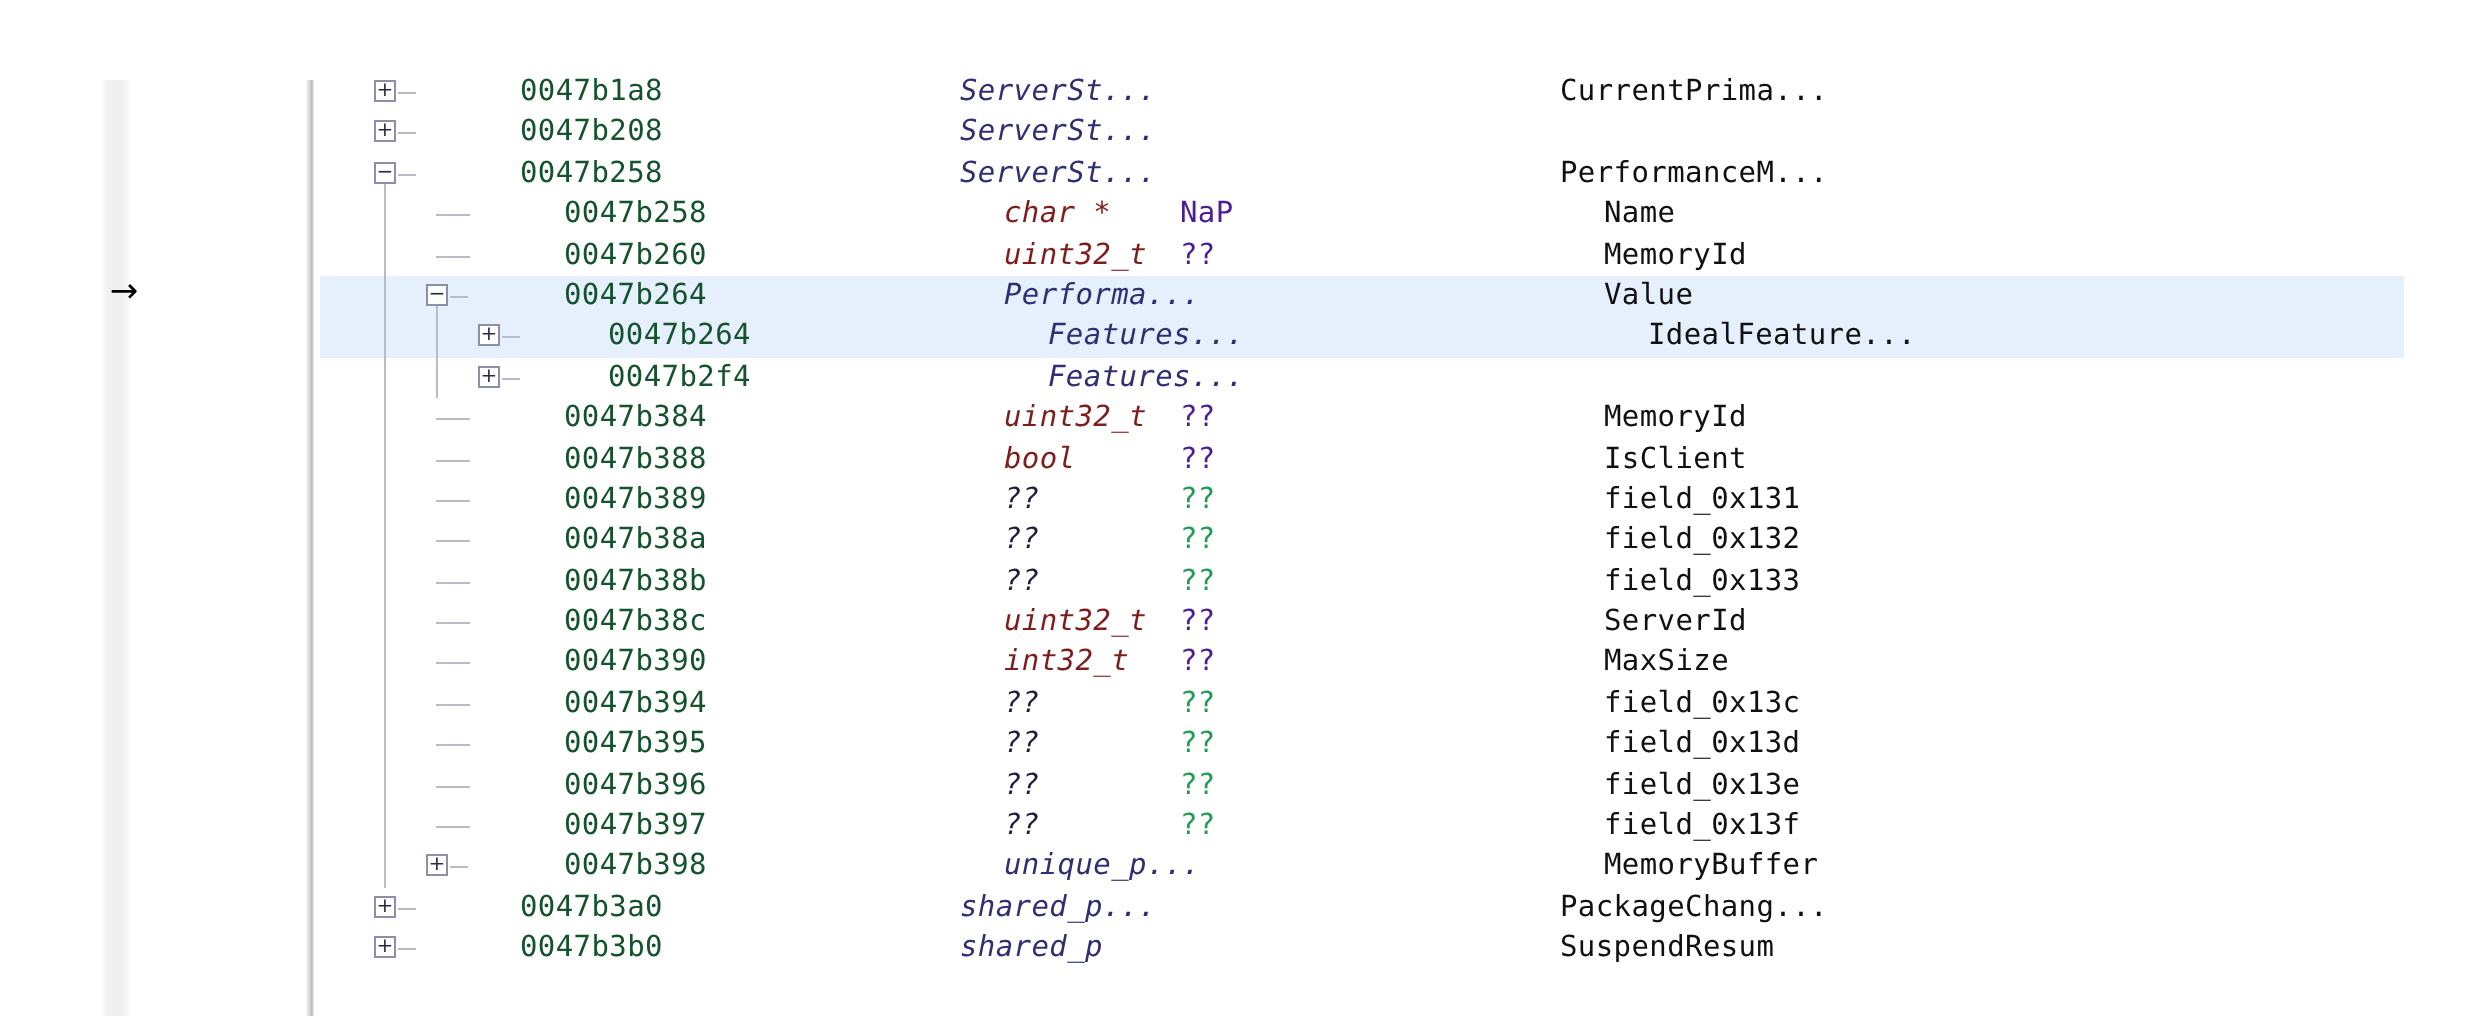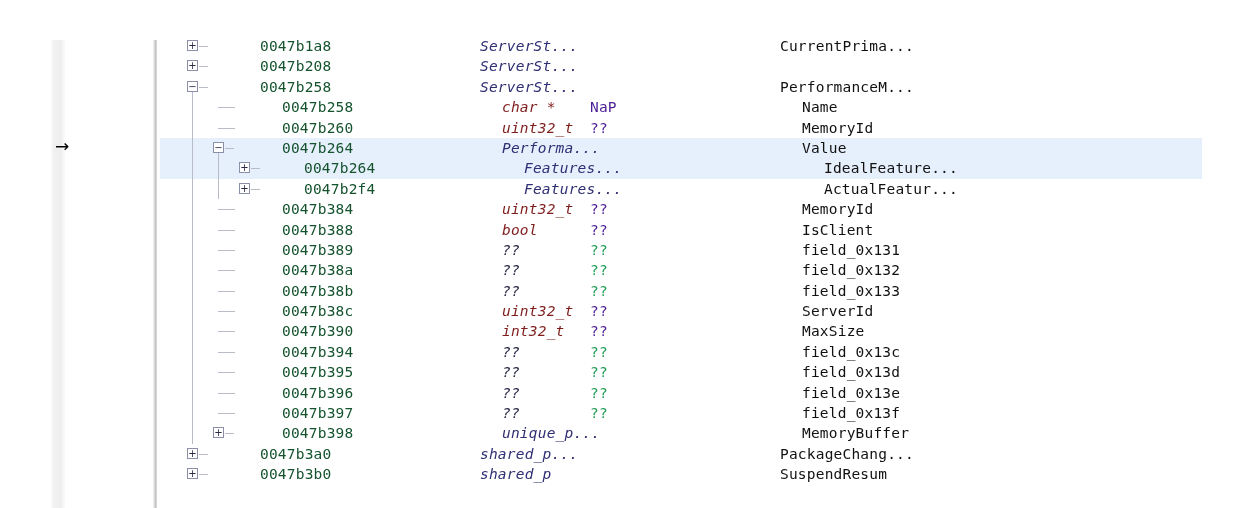--- a/index.html
+++ b/index.html
@@ -207,21 +207,20 @@
       <div class="col col-type ind2 t-class">Features...</div>
       <div class="col col-name n-plain ind2">IdealFeature...</div>
     </div>
     <div class="tree-row">
       <div class="trunk d0"></div>
       <div class="trunk d1"></div>
       <div class="expander d2">+</div>
       <div class="exp-stub d2"></div>
       <div class="col col-addr ind2">0047b2f4</div>
       <div class="col col-type ind2 t-class">Features...</div>
-      <div class="col col-name n-plain ind2">ActualFeatur...</div>
     </div>
     <div class="tree-row">
       <div class="trunk d0"></div>
       <div class="tick d1"></div>
       <div class="col col-addr ind1">0047b384</div>
       <div class="col col-type ind1 t-prim">uint32_t</div>
       <div class="col col-value v-red">??</div>
       <div class="col col-name n-plain ind1">MemoryId</div>
     </div>
     <div class="tree-row">

